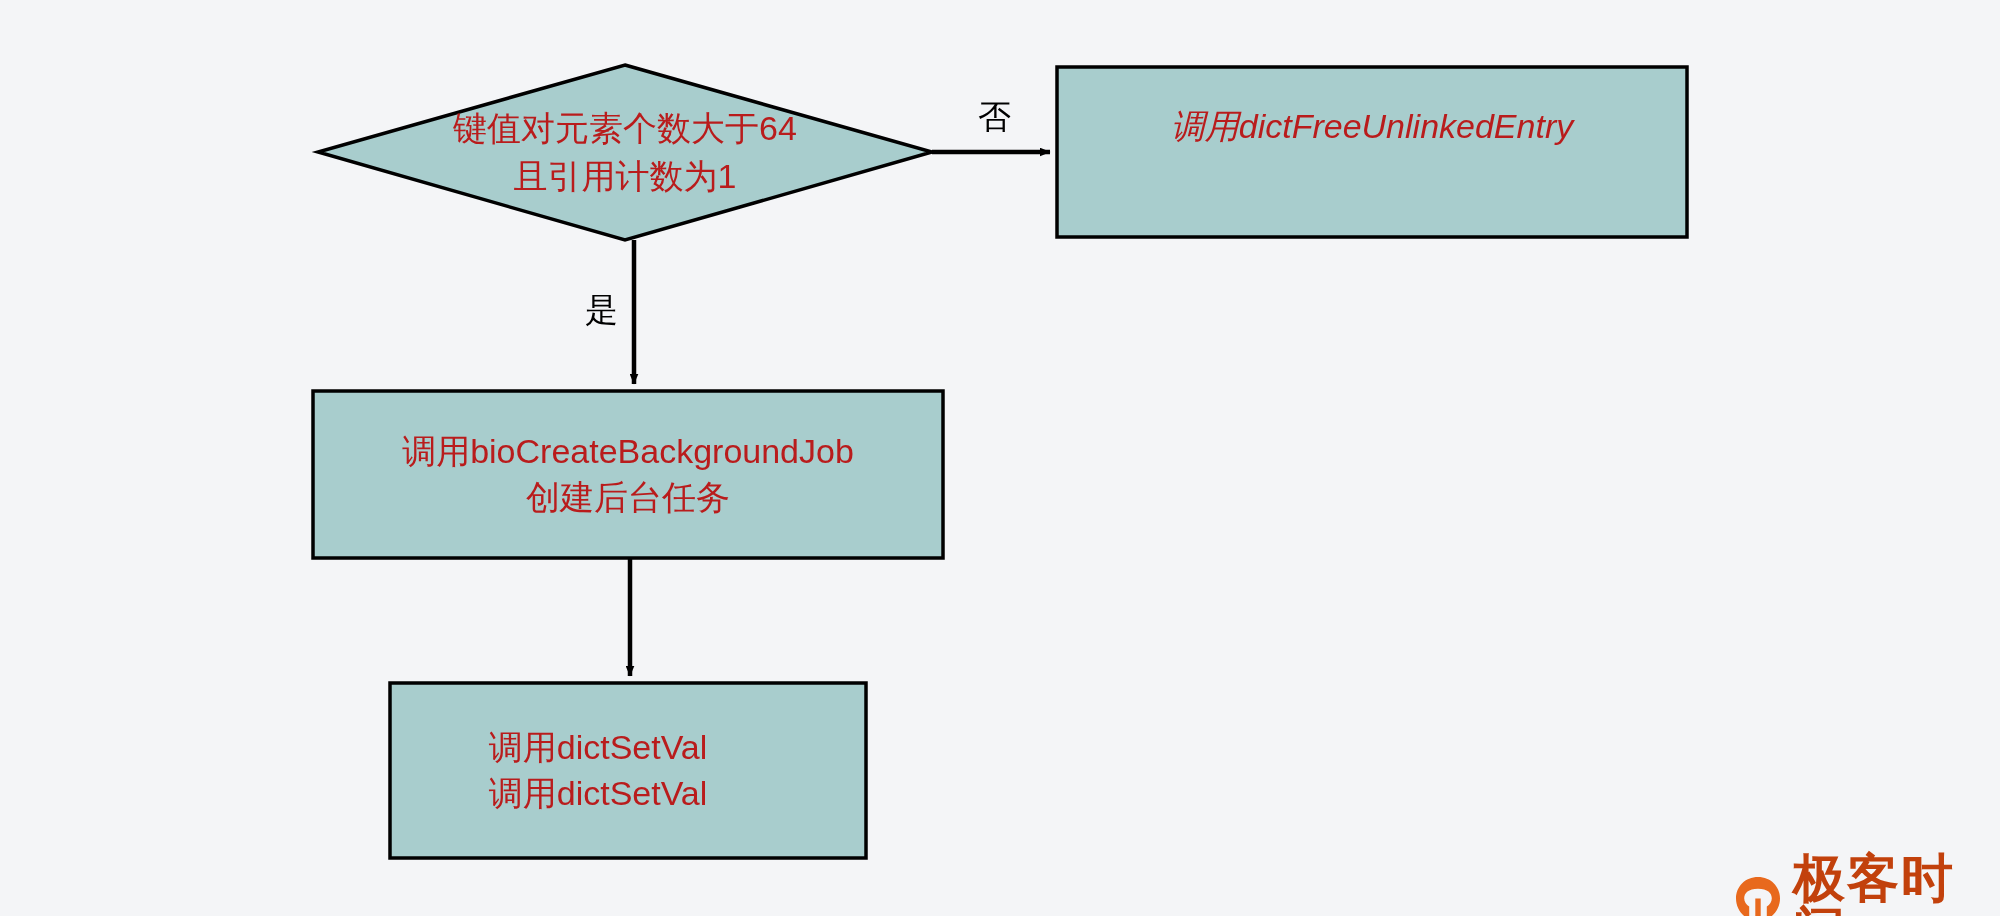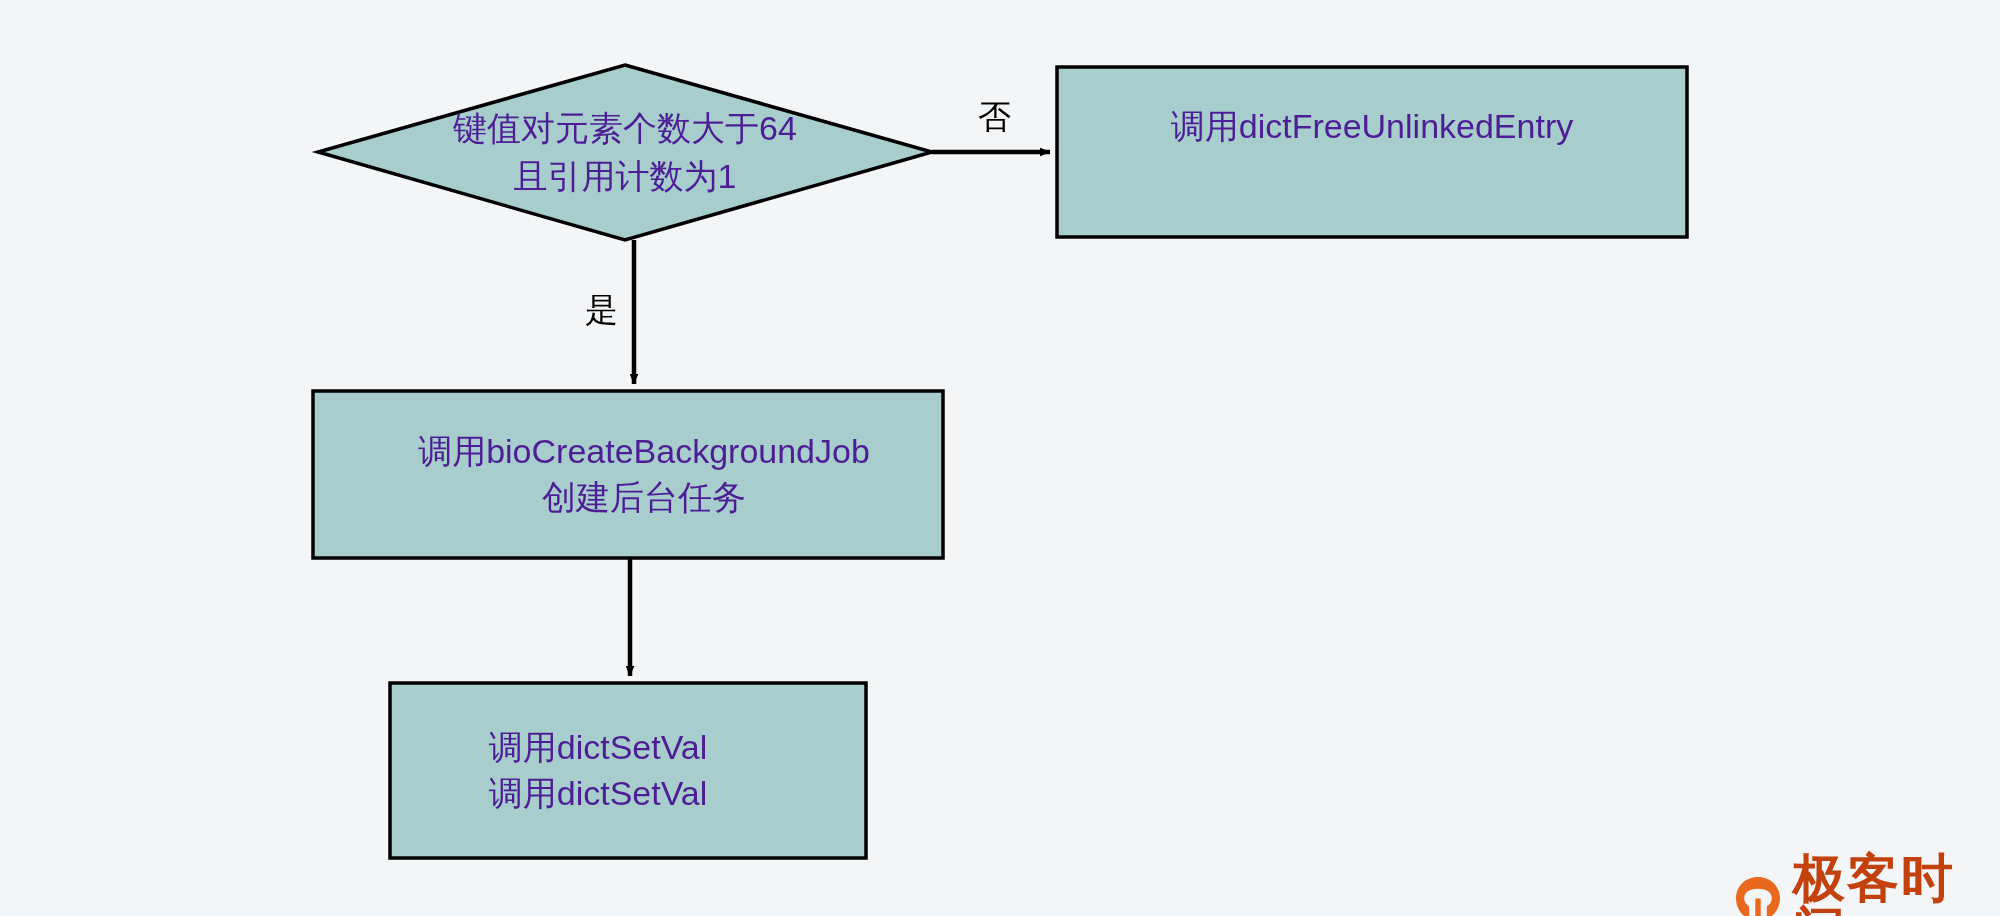--- a/index.html
+++ b/index.html
@@ -27,21 +27,21 @@
     width: 2000px;
     height: 916px;
   }
   .node-text {
     position: absolute;
     display: flex;
     flex-direction: column;
     align-items: center;
     justify-content: center;
     text-align: center;
-    color: #4c1d95;
+    color: #b91c1c;
     font-size: 34px;
     line-height: 1.33;
     white-space: nowrap;
     pointer-events: none;
   }
   .node-text .line {
     display: block;
   }
   .edge-label {
     position: absolute;
@@ -57,23 +57,24 @@
     width: 614px;
     height: 175px;
   }
   #decision-node .line:first-child { margin-bottom: 2px; }
   
   #free-entry-node {
     left: 1057px;
     top: 67px;
     width: 630px;
     height: 120px;
+    font-style: italic;
   }
   #bg-job-node {
-    left: 329px;
+    left: 313px;
     top: 391px;
     width: 630px;
     height: 167px;
   }
   #set-val-node {
     left: 390px;
     top: 683px;
     width: 416px;
     height: 175px;
   }

